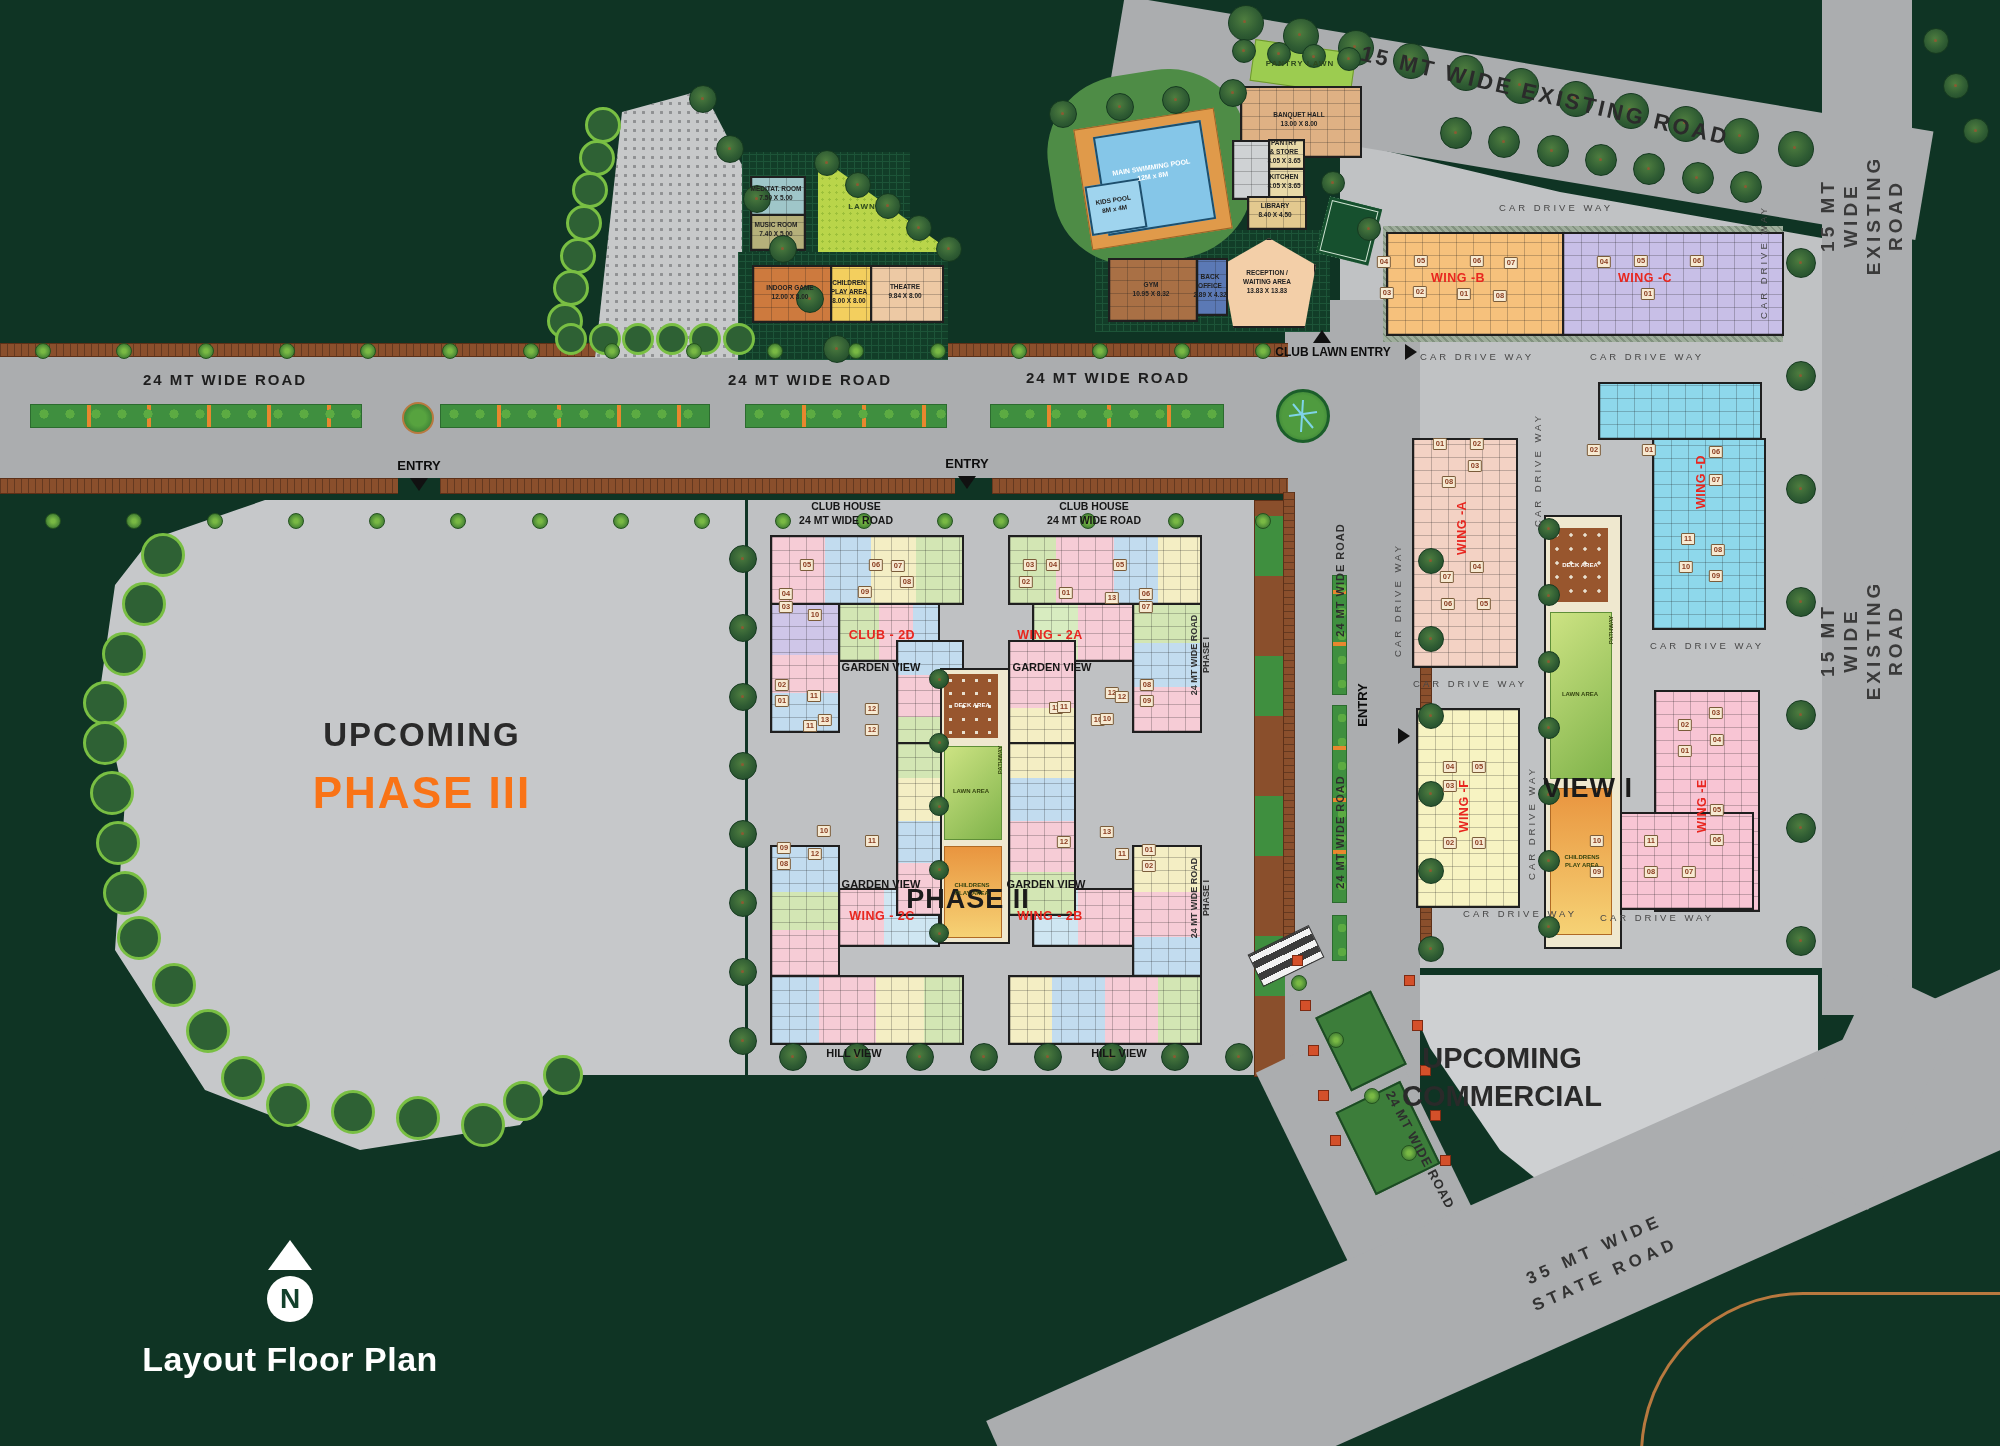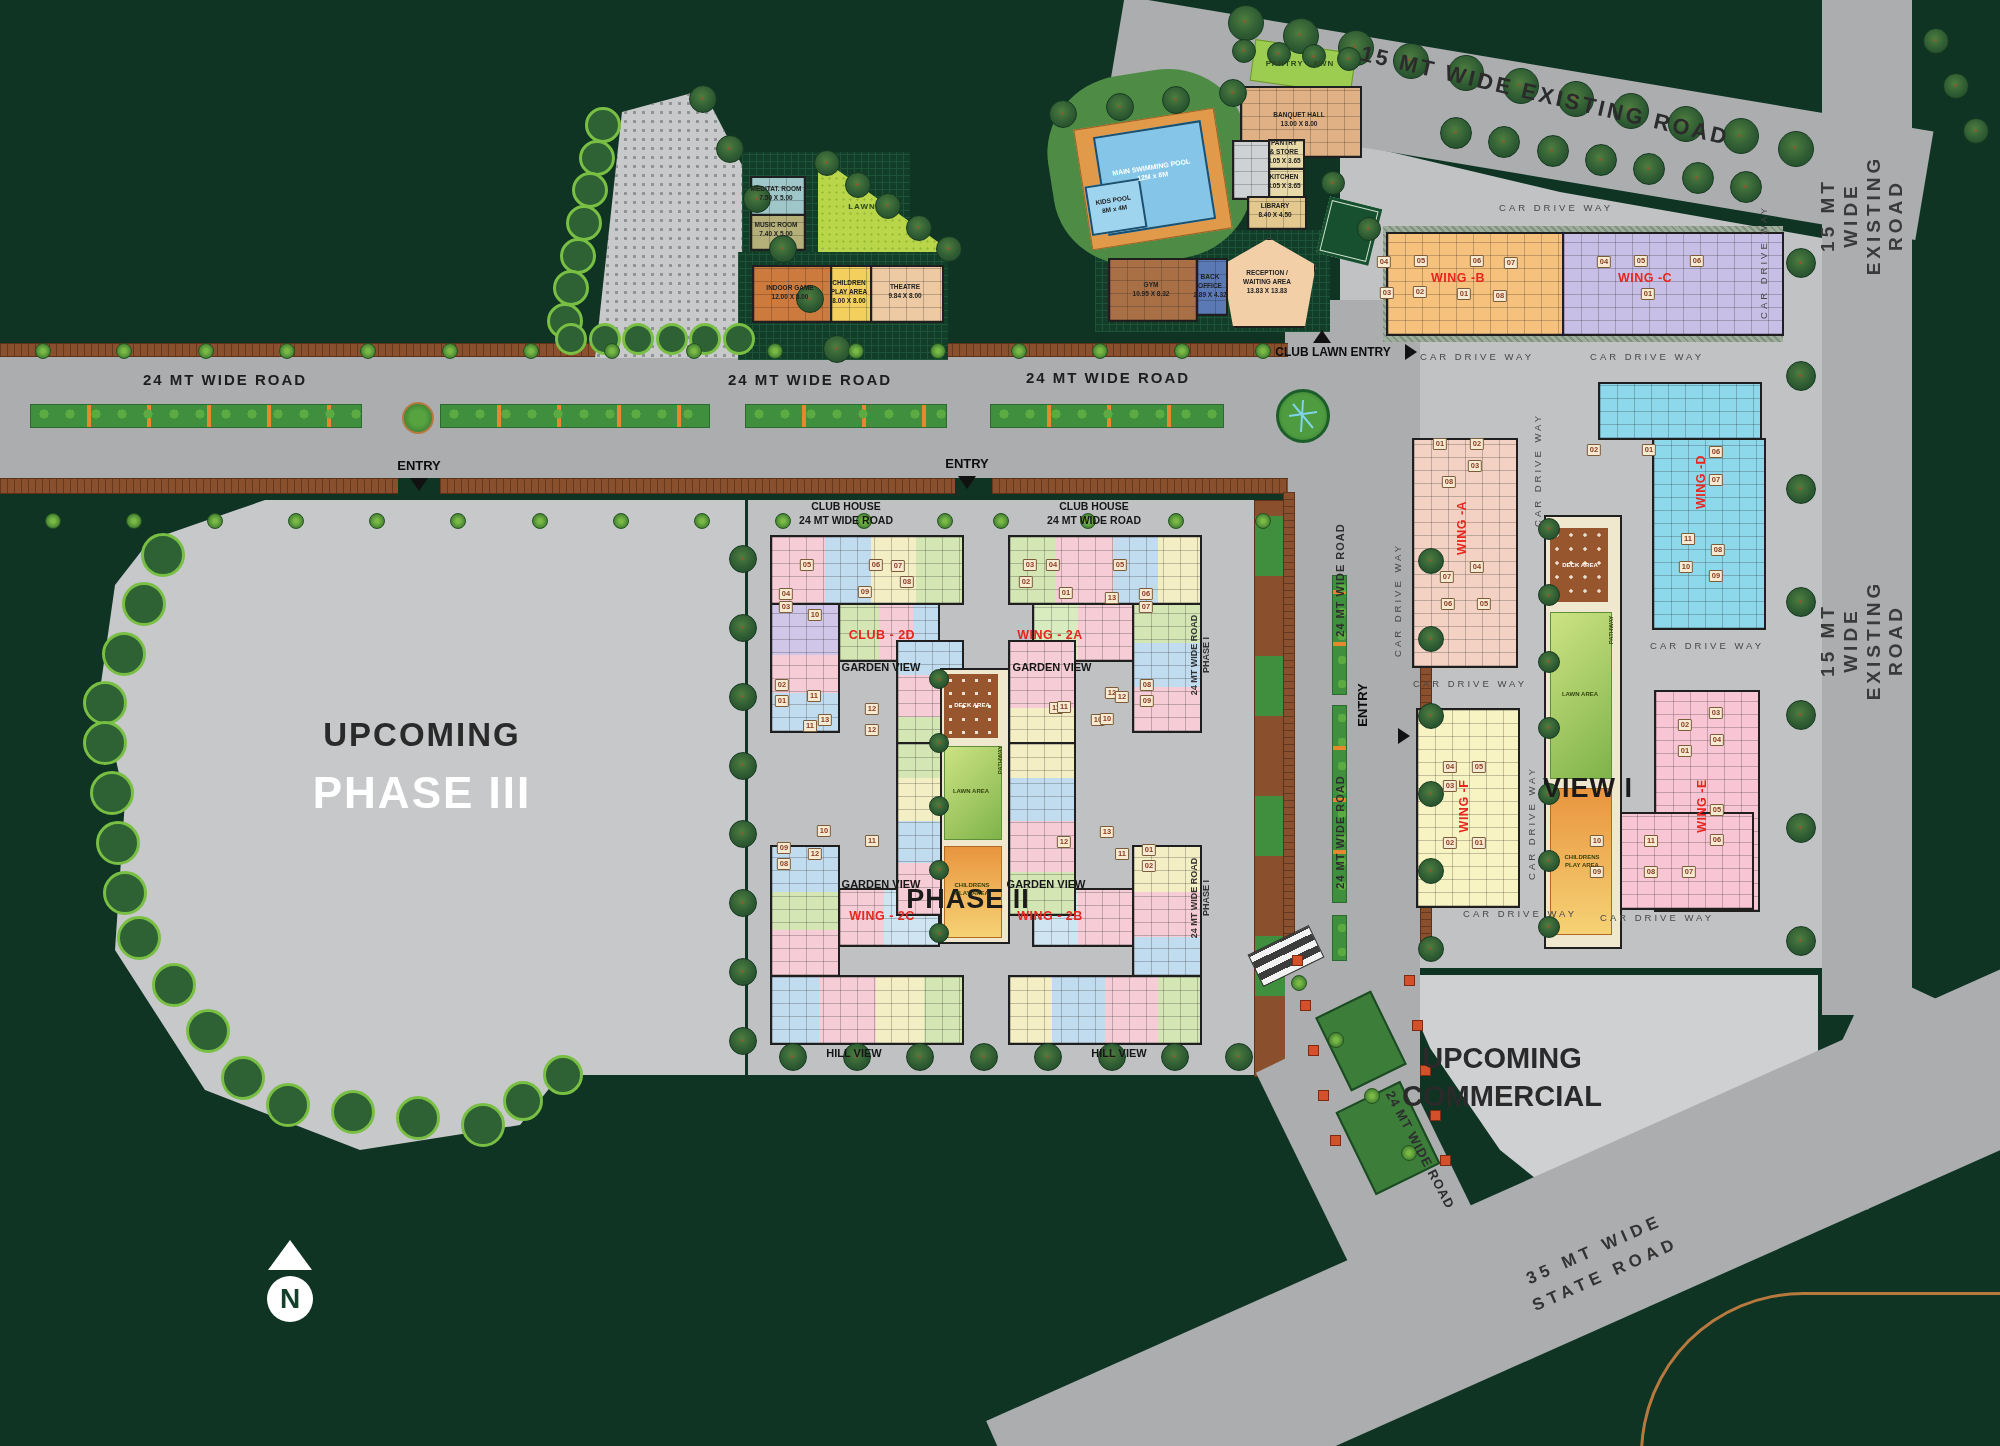--- a/index.html
+++ b/index.html
@@ -24,21 +24,21 @@
   .roadsm{font-size:11px;font-weight:bold;letter-spacing:1px;color:#2e2e2e;}
   .roadmid{font-size:13px;font-weight:bold;letter-spacing:1px;color:#2e2e2e;}
   .state{font-size:17px;font-weight:bold;letter-spacing:5px;color:#333;line-height:1.6;}
   .entry{font-size:13px;font-weight:bold;color:#0d0d0d;}
   .entrysm{font-size:12px;font-weight:bold;color:#0d0d0d;}
   .ch2{font-size:10.5px;font-weight:bold;color:#161616;line-height:1.3;}
   .wing{font-size:12.5px;font-weight:bold;color:#e8261f;letter-spacing:.5px;}
   .view{font-size:11px;font-weight:bold;color:#161616;}
   .phase{font-size:27px;font-weight:bold;color:#1b1b1b;letter-spacing:1px;}
   .ph3a{font-size:33px;font-weight:bold;color:#2a2a2a;letter-spacing:2px;}
-  .ph3b{font-size:44px;font-weight:bold;color:#ffffff;letter-spacing:2px;}
+  .ph3b{font-size:44px;font-weight:bold;color:#f97316;letter-spacing:2px;}
   .comm{font-size:29px;font-weight:bold;color:#2a2a2a;line-height:1.3;}
   .rp{font-size:9px;font-weight:bold;color:#333;line-height:1.35;}
   .cdw{font-size:9.5px;color:#474747;letter-spacing:3px;}
   .tinyd{font-size:8px;font-weight:bold;color:#2f4a1e;letter-spacing:1px;}
   .room{font-size:6.5px;font-weight:bold;color:#222;line-height:1.35;}
   .roomw{font-size:7px;font-weight:bold;color:#fff;line-height:1.35;}
   .stripw{font-size:6px;font-weight:bold;color:#fff;line-height:1.3;}
   .stripd{font-size:6px;font-weight:bold;color:#33430f;line-height:1.3;}
   
   .bld{border:2px solid #1f1f1f;}
@@ -211,20 +211,21 @@
   <div class="arrow-dn" style="left:410px;top:478px;"></div>
   <div class="arrow-dn" style="left:958px;top:476px;"></div>
   <div class="arrow-up" style="left:1313px;top:330px;"></div>
   <div class="arrow-rt" style="left:1405px;top:344px;"></div>
   <div class="arrow-rt" style="left:1398px;top:728px;"></div>
 
 
   <div id="titleblock">
     <div id="compass-arrow"></div>
     <div id="compass-circle">N</div>
+    <div class="ttext">Layout Floor Plan</div>
   </div>
 
 <span class="lbl road-c" style="left: 225px; top: 380px; transform: translate(-50%, -50%);">24 MT WIDE  ROAD</span>
     <span class="lbl road-c" style="left: 810px; top: 380px; transform: translate(-50%, -50%);">24 MT WIDE  ROAD</span>
     <span class="lbl road-c" style="left: 1108px; top: 378px; transform: translate(-50%, -50%);">24 MT WIDE  ROAD</span>
     <span class="lbl roadbig" style="left: 1545px; top: 96px; transform: translate(-50%, -50%) rotate(13deg);">15 MT WIDE EXISTING ROAD</span>
     <span class="lbl roadbig2" style="left: 1863px; top: 215px; transform: translate(-50%, -50%) rotate(-90deg);">15 MT WIDE EXISTING ROAD</span>
     <span class="lbl roadbig2" style="left: 1863px; top: 640px; transform: translate(-50%, -50%) rotate(-90deg);">15 MT WIDE EXISTING ROAD</span>
     <span class="lbl roadsm" style="left: 1341px; top: 580px; transform: translate(-50%, -50%) rotate(-90deg);">24 MT WIDE ROAD</span>
     <span class="lbl roadsm" style="left: 1341px; top: 832px; transform: translate(-50%, -50%) rotate(-90deg);">24 MT WIDE ROAD</span>

